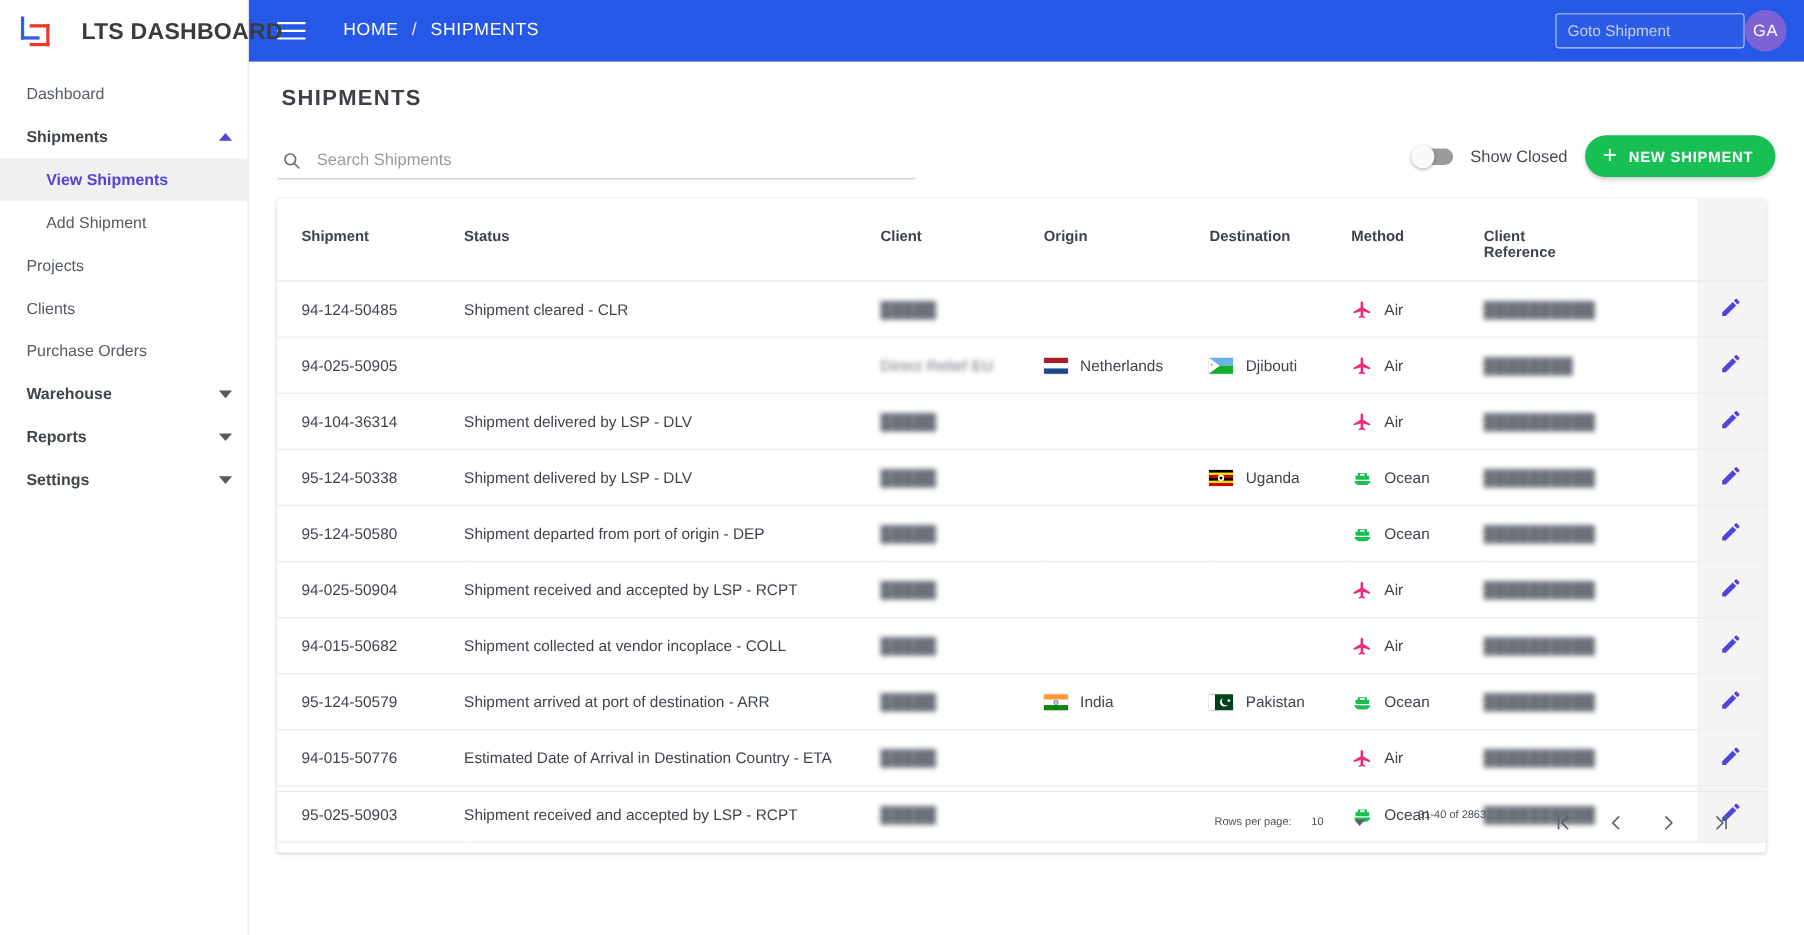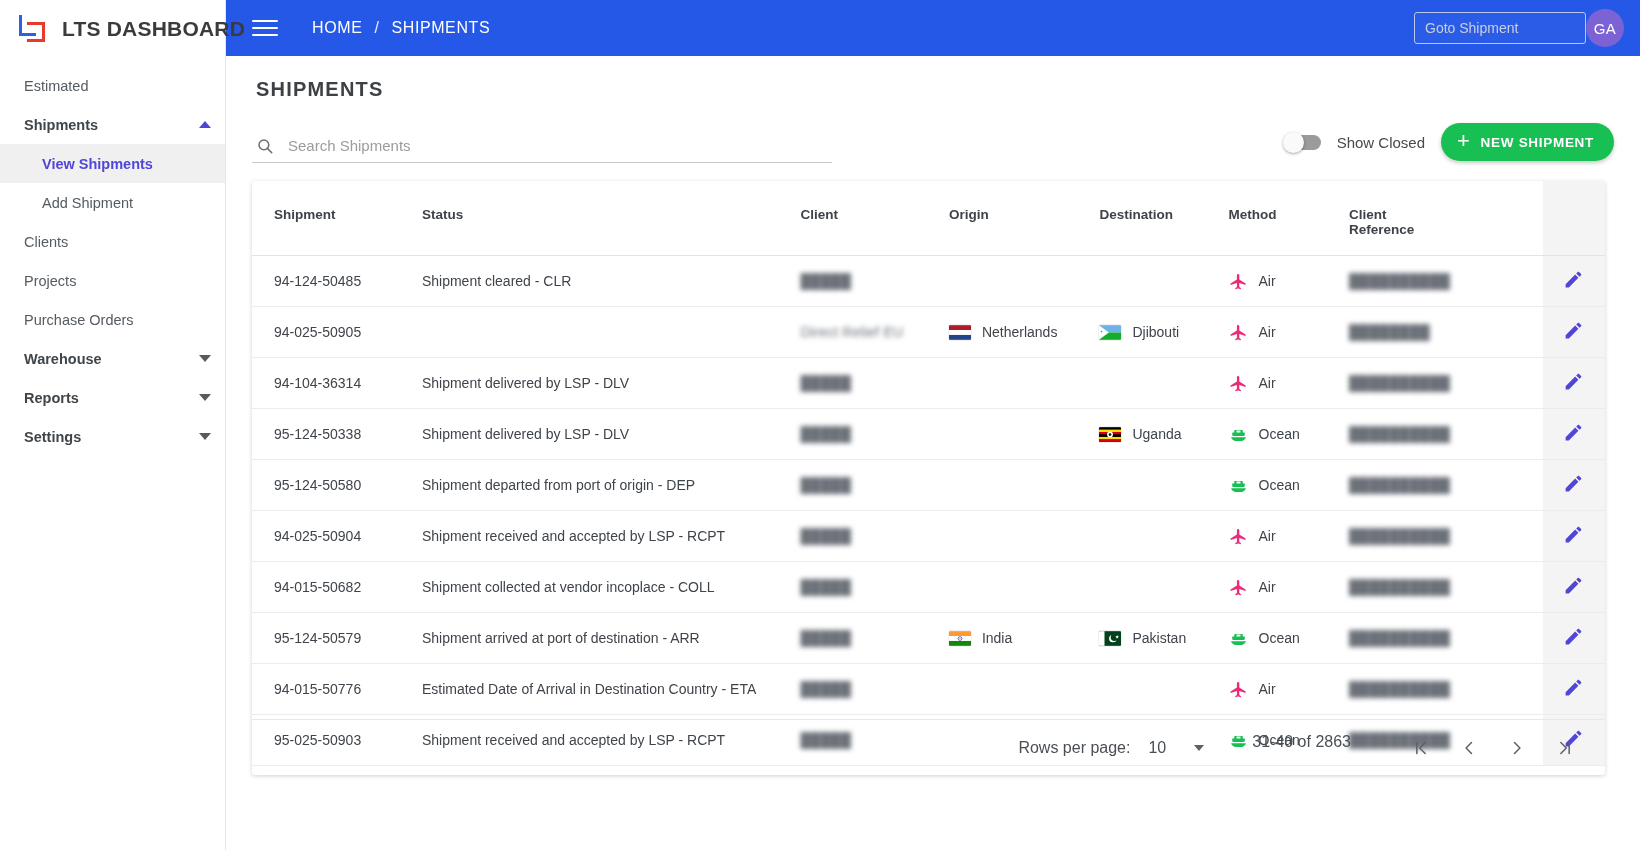--- a/index.html
+++ b/index.html
@@ -16,21 +16,21 @@
   
   .sidebar {
     width: 226px; min-width: 226px; height: 850px;
     background: #ffffff;
     border-right: 1px solid #e6e6e6;
     position: relative;
     z-index: 5;
   }
   .brand {
     display: flex; align-items: center;
-    height: 58px; padding-left: 16px; gap: 12px;
+    height: 58px; padding-left: 16px; gap: 24px;
   }
   .logo-mark {
     position: relative; width: 34px; height: 34px; flex: none;
   }
   .logo-mark .blue-l {
     position: absolute; left: 3px; top: 3px;
     width: 17px; height: 21px;
     border-left: 3.5px solid #3060e0;
     border-bottom: 3.5px solid #3060e0;
   }
@@ -164,21 +164,21 @@
     box-shadow: 0 0 0 .5px rgba(0,0,0,.12); overflow: hidden; display: block; }
   .mode { display: flex; align-items: center; gap: 11px; }
   .mode svg { flex: none; }
   .pencil { cursor: pointer; display: inline-block; }
 
   
   .pager {
     position: absolute; left: 0; right: 0; bottom: 0; height: 56px;
     border-top: 1px solid #e8e8e8;
     display: flex; align-items: center; justify-content: flex-end;
-    gap: 0; padding-right: 16px; font-size: 16px; color: #4a4f55;
+    gap: 0; padding-right: 16px; font-size: 10px; color: #4a4f55;
   }
   .pager .rpp-label { margin-right: 18px; }
   .rpp-select { display: flex; align-items: center; gap: 28px; cursor: pointer; }
   .rpp-select .caret-d {
     width: 0; height: 0; border-left: 5px solid transparent;
     border-right: 5px solid transparent; border-top: 6px solid #5c6067;
   }
   .range { margin: 0 46px 12px 48px; }
   .pgbtn { width: 48px; height: 40px; display: flex; align-items: center;
     justify-content: center; cursor: pointer; color: #5c6067; }
@@ -193,37 +193,37 @@
     <div class="brand">
       <div class="logo-mark">
         <div class="blue-l"></div>
         <div class="red-box"></div>
       </div>
       <div class="brand-title">LTS DASHBOARD</div>
     </div>
 
     <nav class="nav">
       <div class="nav-item">
-        <span>Estimated</span>
+        <span>Dashboard</span>
       </div>
       <div class="nav-item group">
         <span>Shipments</span>
         <span class="caret up"></span>
       </div>
       <div class="nav-sub active">
         <span>View Shipments</span>
       </div>
       <div class="nav-sub">
         <span>Add Shipment</span>
       </div>
       <div class="nav-item">
+        <span>Projects</span>
+      </div>
+      <div class="nav-item">
         <span>Clients</span>
-      </div>
-      <div class="nav-item">
-        <span>Projects</span>
       </div>
       <div class="nav-item">
         <span>Purchase Orders</span>
       </div>
       <div class="nav-item group">
         <span>Warehouse</span>
         <span class="caret down"></span>
       </div>
       <div class="nav-item group">
         <span>Reports</span>

